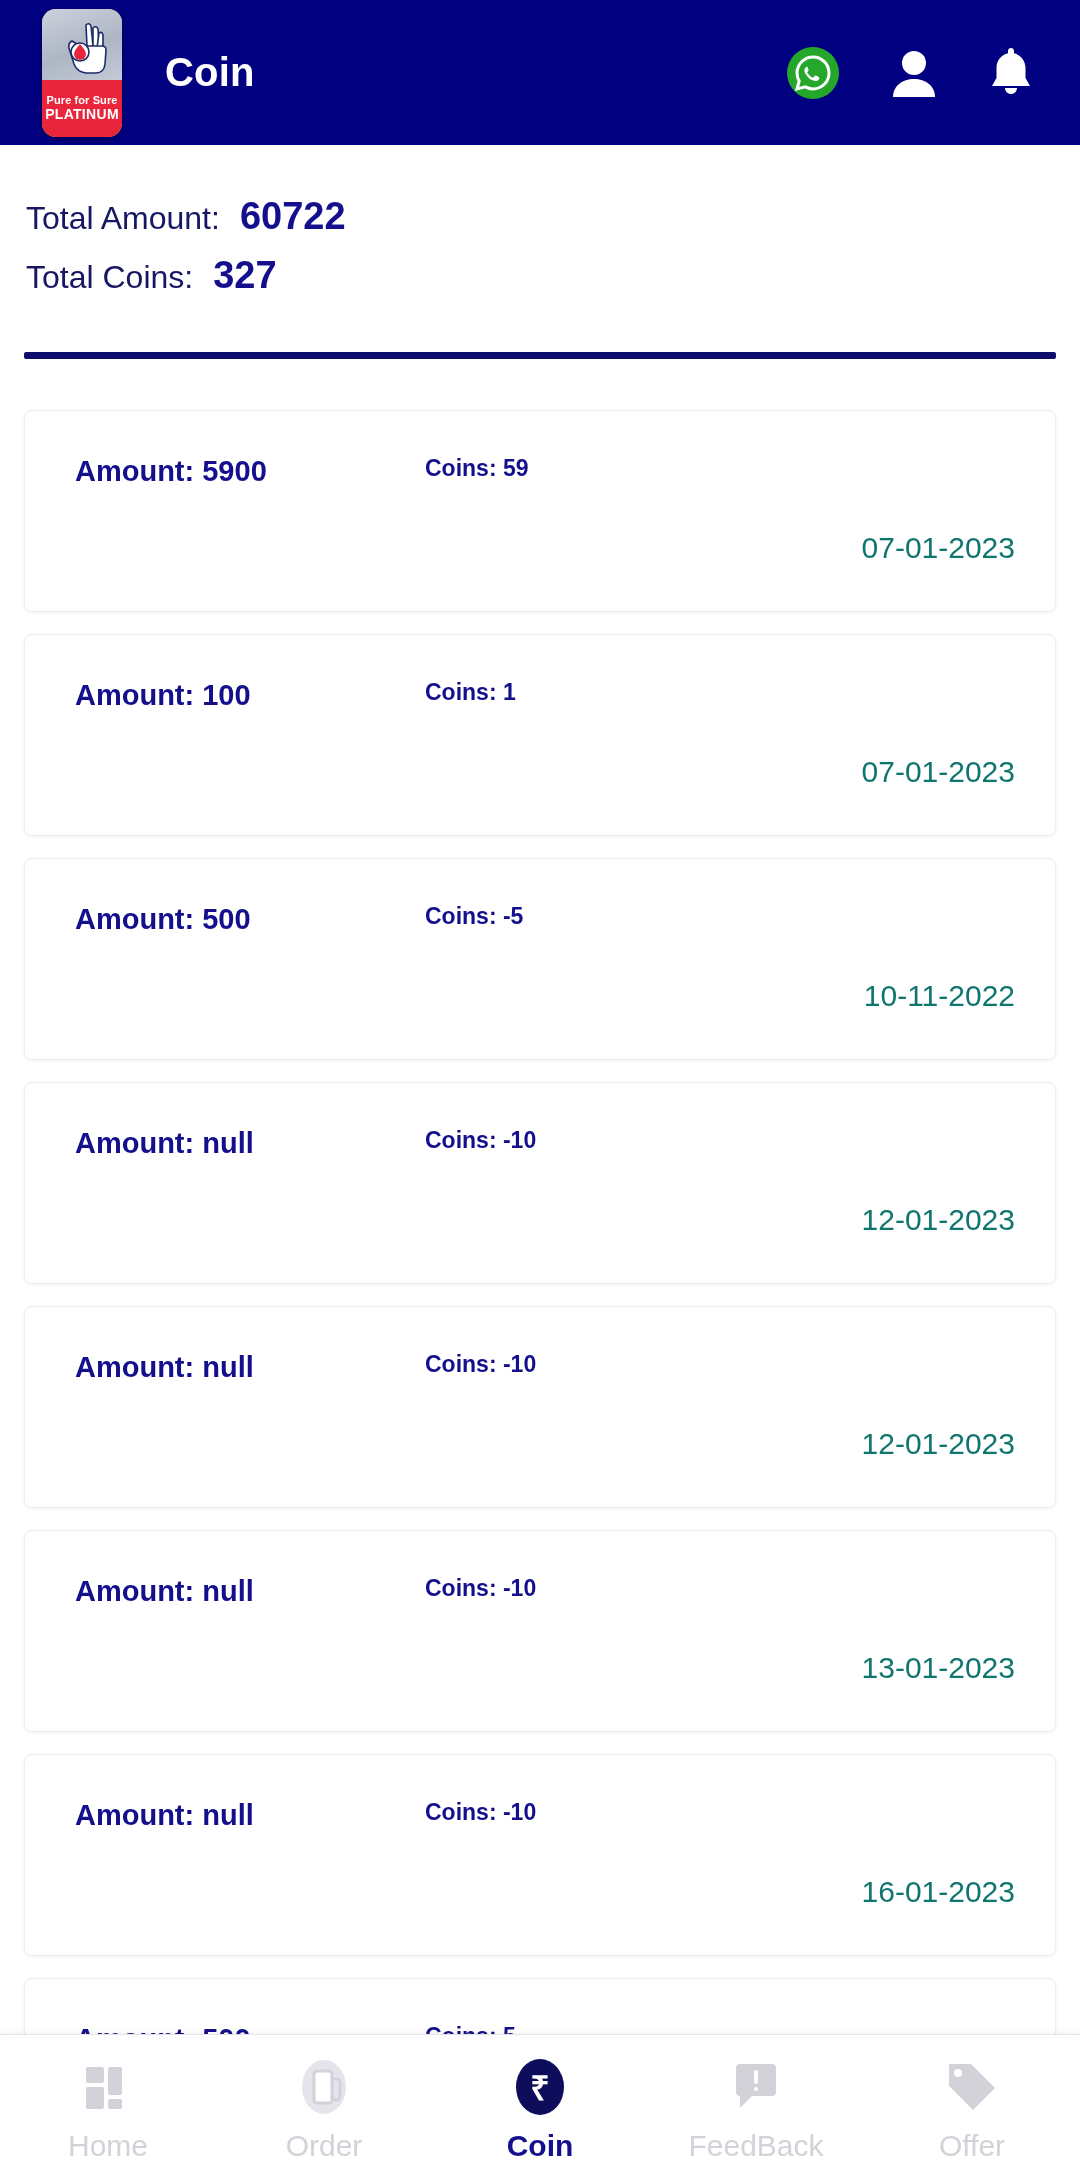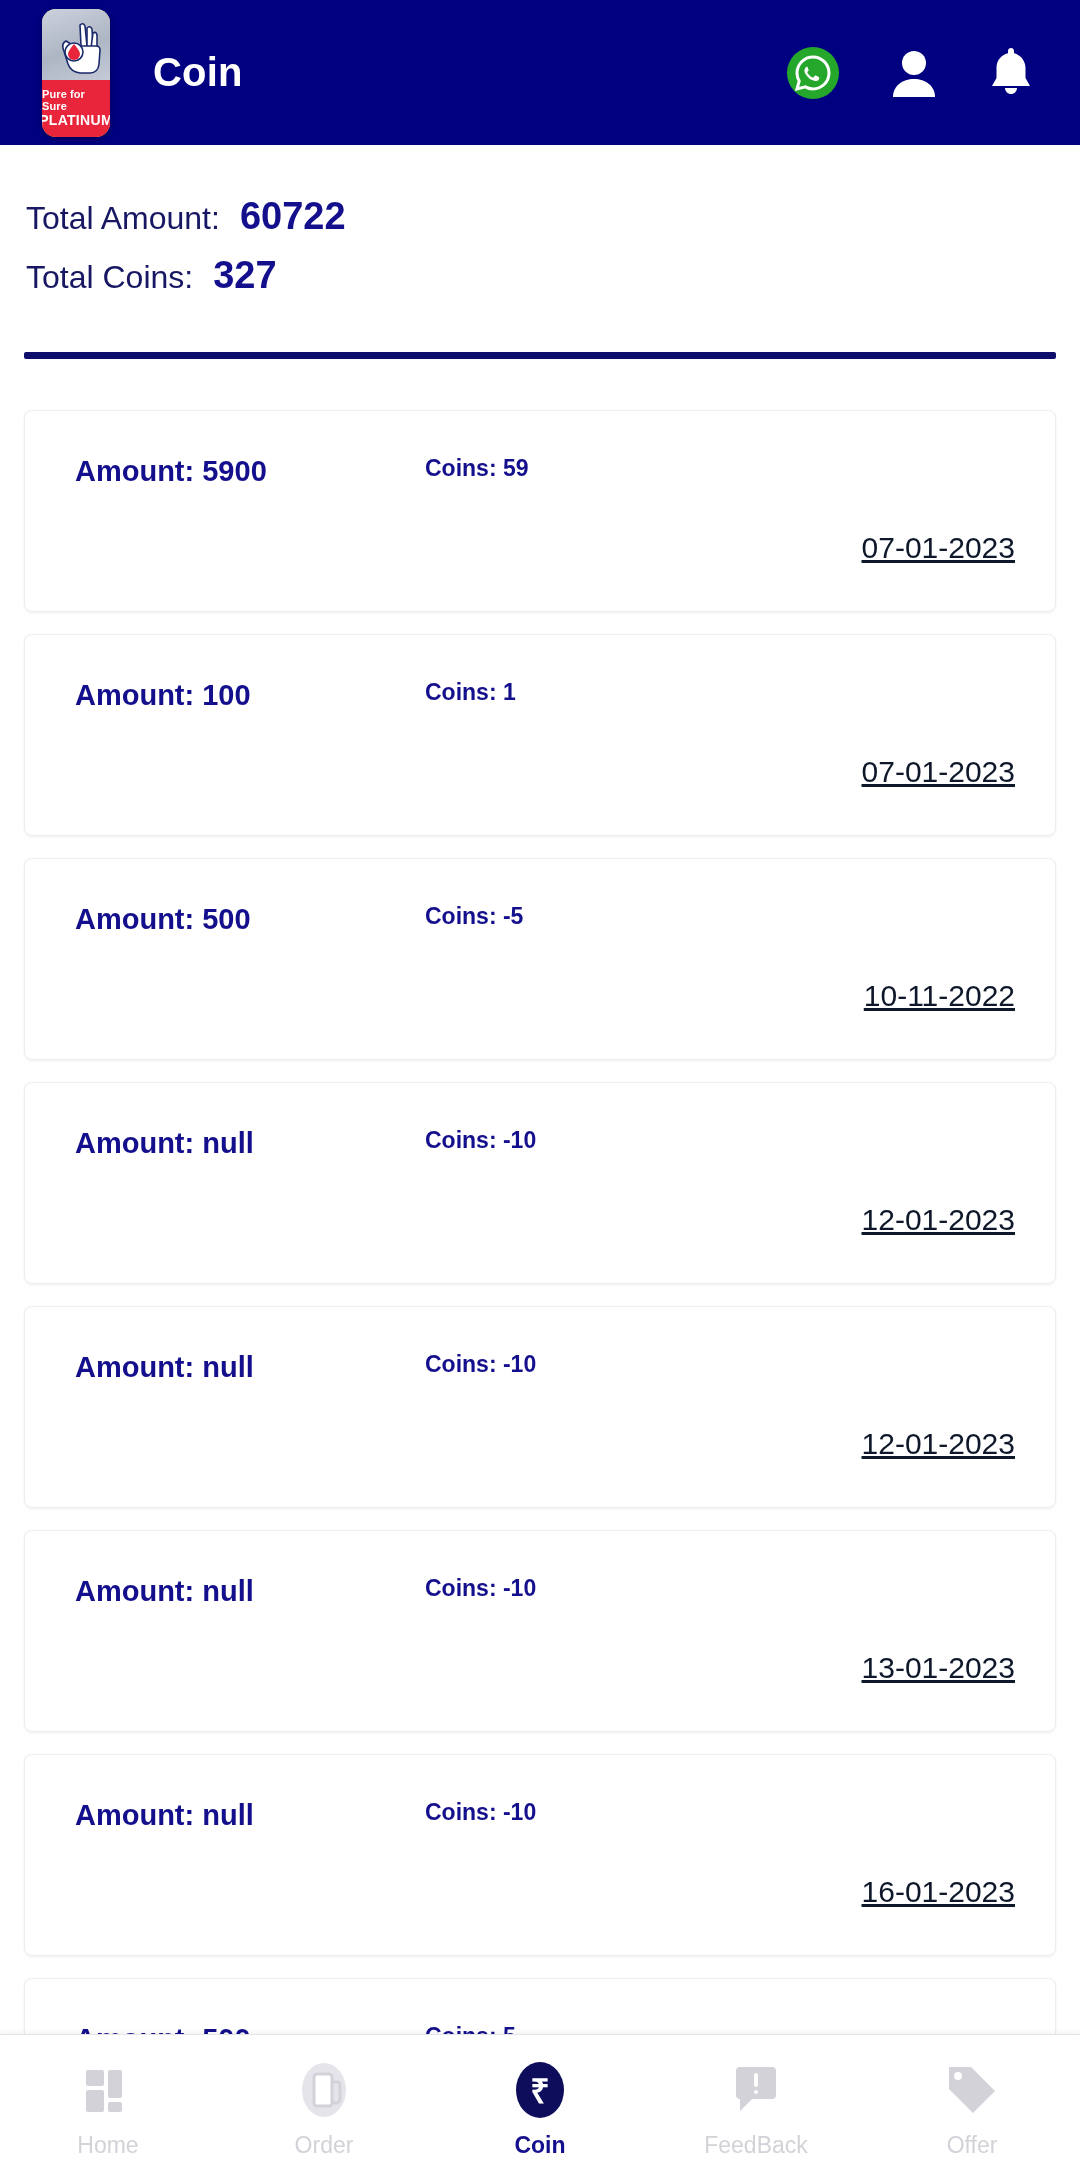--- a/index.html
+++ b/index.html
@@ -13,21 +13,21 @@
 
   
   .header {
     position:absolute; top:0; left:0;
     width:1080px; height:145px;
     background:#000080;
     display:flex; align-items:center;
   }
   .logo-wrap {
     margin-left:42px;
-    width:68px; height:128px;
+    width:80px; height:128px;
     border-radius:14px;
     overflow:hidden;
     background:#fdba74;
     position:relative;
     box-shadow:0 2px 5px rgba(0,0,0,.35);
     flex:0 0 auto;
   }
   .logo-top {
     position:absolute; top:0; left:0; width:100%; height:56%;
     background:linear-gradient(160deg,#ccd2dc 0%,#aeb6c4 55%,#c4cad6 100%);
@@ -71,38 +71,38 @@
     box-shadow:0 1px 3px rgba(0,0,0,.06);
     height:202px;
     padding:44px 34px 0 50px;
     position:relative;
   }
   .card-top { display:flex; }
   .c-amount { font-size:29px; font-weight:700; color:#140f8c; width:350px; }
   .c-coins  { font-size:23px; font-weight:700; color:#140f8c; }
   .c-date {
     position:absolute; right:40px; top:120px;
-    font-size:30px; color:#0f172a; font-weight:400;text-decoration:underline;
+    font-size:30px; color:#0f766e; font-weight:400;
   }
 
   
   .bottomnav {
     position:absolute; bottom:0; left:0;
     width:1080px; height:148px;
     background:#ffffff;
     border-top:1px solid #e3e3e8;
     display:flex; align-items:center;
     box-shadow:0 -2px 6px rgba(0,0,0,.05);
     z-index:5;
   }
   .nav-item {
     flex:1; display:flex; flex-direction:column;
     align-items:center; justify-content:center; gap:10px; cursor:pointer;
   }
-  .nav-label { font-size:23px; color:#d2d2d8; font-weight:400; }
+  .nav-label { font-size:30px; color:#d2d2d8; font-weight:400; }
   .nav-item.active .nav-label { color:#140f8c; font-weight:600; }
   .nav-ico { height:64px; display:flex; align-items:center; justify-content:center; }
 </style>
 </head>
 <body>
 
 <div id="app">
 
   <div class="header">
 

